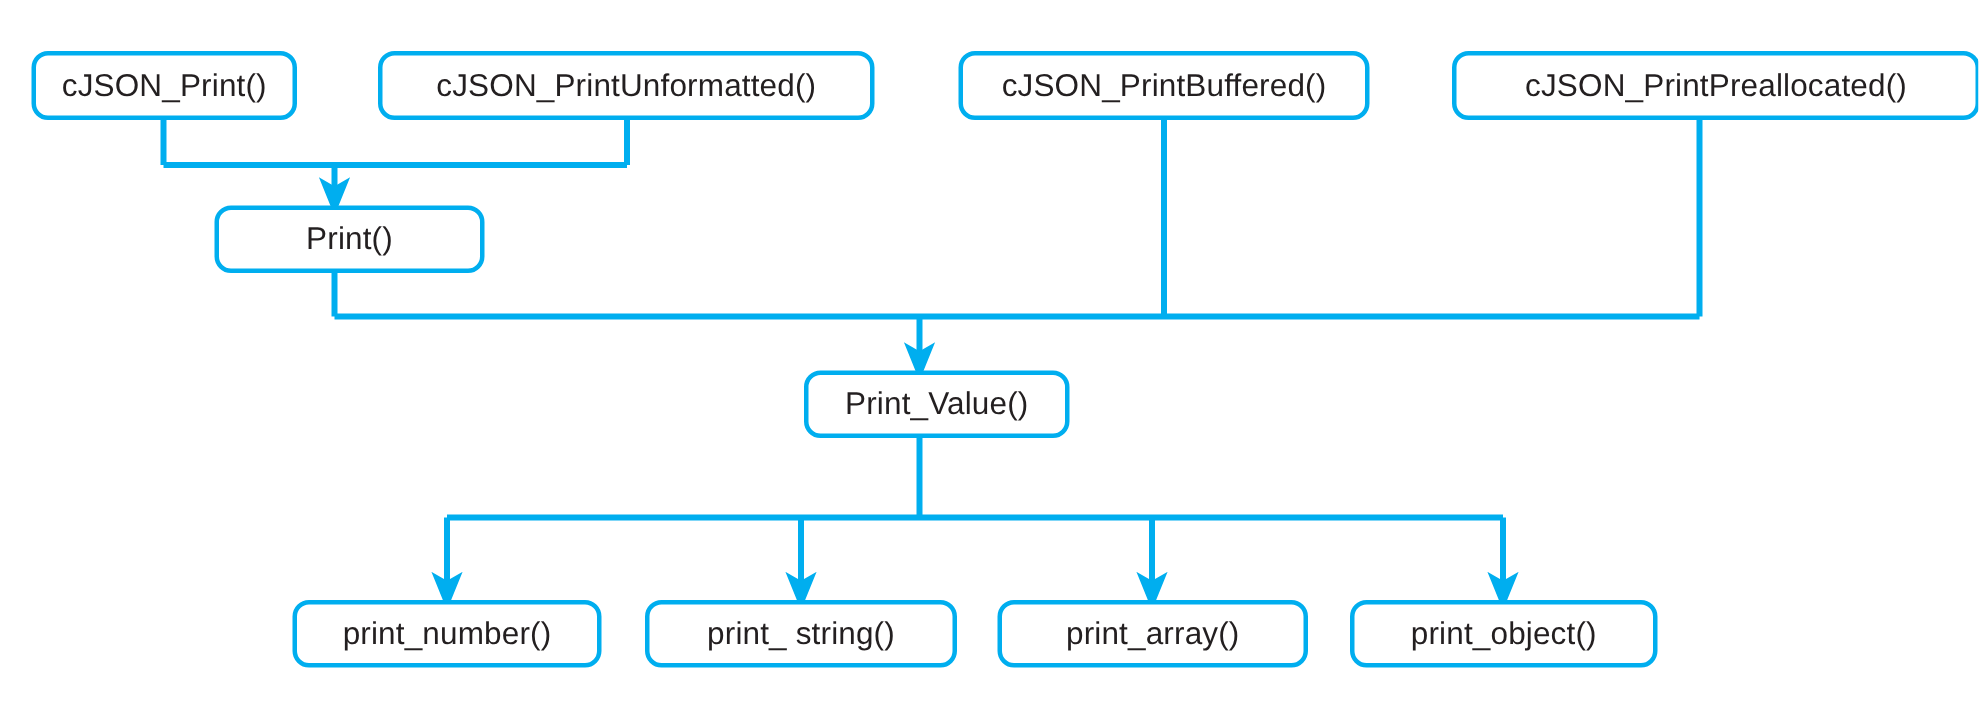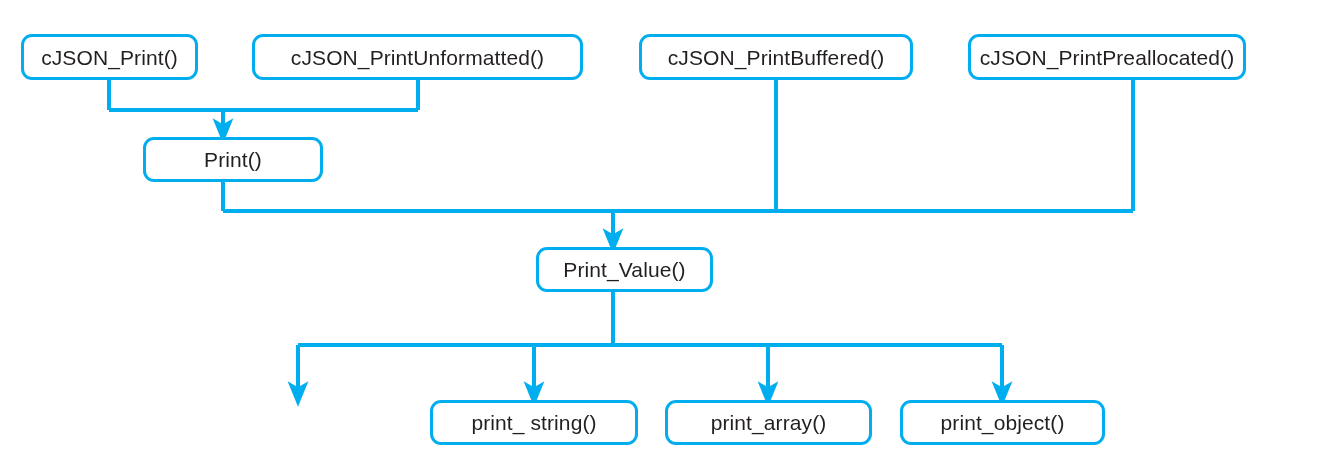--- a/index.html
+++ b/index.html
@@ -73,26 +73,27 @@
       <path marker-end="url(#arrowhead)" d="M 1002 345 L 1002 394"></path>
     </g>
   </svg>
 
   <div class="node" style="left:21px; top:34px; width:177px; height:46px;">cJSON_Print()</div>
 
   <div class="node" style="left:252px; top:34px; width:331px; height:46px;">cJSON_PrintUnformatted()</div>
 
   <div class="node" style="left:639px; top:34px; width:274px; height:46px;">cJSON_PrintBuffered()</div>
 
-  <div class="node" style="left:968px; top:34px; width:278px; height:46px;">cJSON_PrintPreallocated()</div>
+  <div class="node" style="left:968px; top:34px; width:352px; height:46px;">cJSON_PrintPreallocated()</div>
 
   <div class="node" style="left:143px; top:137px; width:180px; height:45px;">Print()</div>
 
   <div class="node" style="left:524px; top:247px; width:177px; height:45px;margin-left:12px;">Print_Value()</div>
 
+  <div class="node" style="left:195px; top:400px; width:206px; height:45px;">print_number()</div>
 
   <div class="node" style="left:430px; top:400px; width:208px; height:45px;">print_ string()</div>
 
   <div class="node" style="left:665px; top:400px; width:207px; height:45px;">print_array()</div>
 
   <div class="node" style="left:900px; top:400px; width:205px; height:45px;">print_object()</div>
 
 </div>
 
 </body></html>

